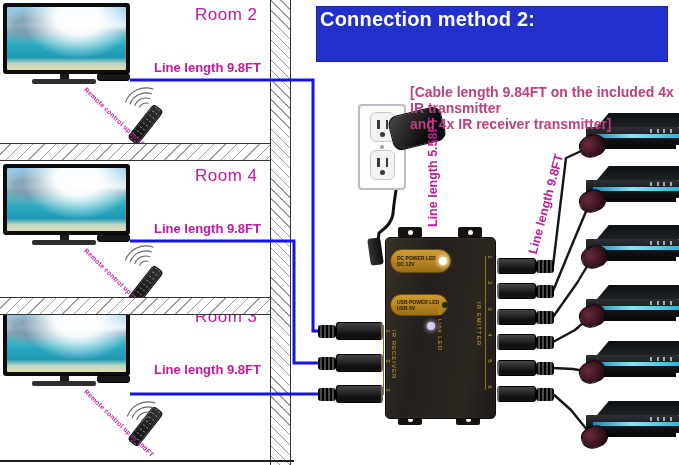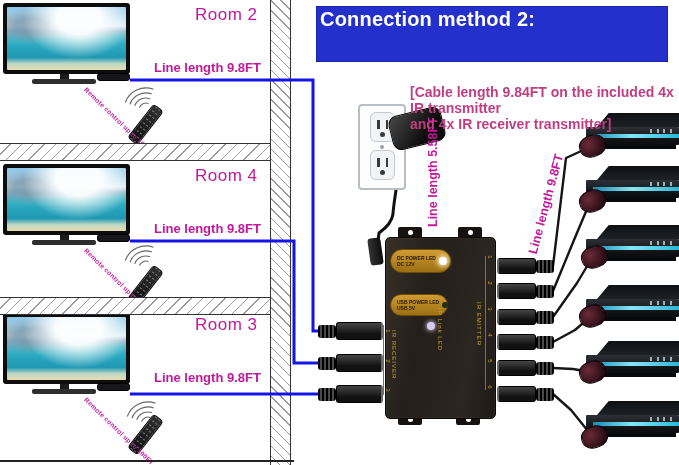--- a/index.html
+++ b/index.html
@@ -18,21 +18,21 @@
   }
   .wall-h {
     left:0; width:271px; height:18px;
     background:repeating-linear-gradient(135deg,#fff 0 7px,#9a9a9a 7px 8px);
     border-top:1px solid #333; border-bottom:1px solid #333;
   }
   .wall-h1 { top:143px; } .wall-h2 { top:297px; }
 
   
   .room { left:0; width:300px; height:150px; }
-  .room-1 { top:0; } .room-2 { top:161px; } .room-3 { top:310px; }
+  .room-1 { top:0; } .room-2 { top:161px; } .room-3 { top:302px; }
   .room-label { left:195px; top:5px; color:#c2189c; font-size:17px; letter-spacing:.5px; }
   .line-label { left:154px; top:60px; color:#c2189c; font-size:13px; font-weight:bold; }
   .tv { left:3px; top:3px; width:127px; height:71px; background:#0d0d0d; border-radius:3px; padding:4px; }
   .tv-screen {
     width:100%; height:100%; border-radius:1px;
     background:
       radial-gradient(ellipse at 60% 18%, rgba(255,255,255,.95) 0 22%, rgba(255,255,255,0) 55%),
       radial-gradient(ellipse at 20% 30%, rgba(120,150,170,.8) 0 12%, rgba(120,150,170,0) 30%),
       linear-gradient(180deg,#8cc6e8 0%,#b9dff0 20%,#dfeef4 30%,#8fb9cc 38%,#49b8c8 48%,#2aa8c0 62%,#1f98b4 80%,#bfd8c4 90%,#e6dcb2 100%);
   }

